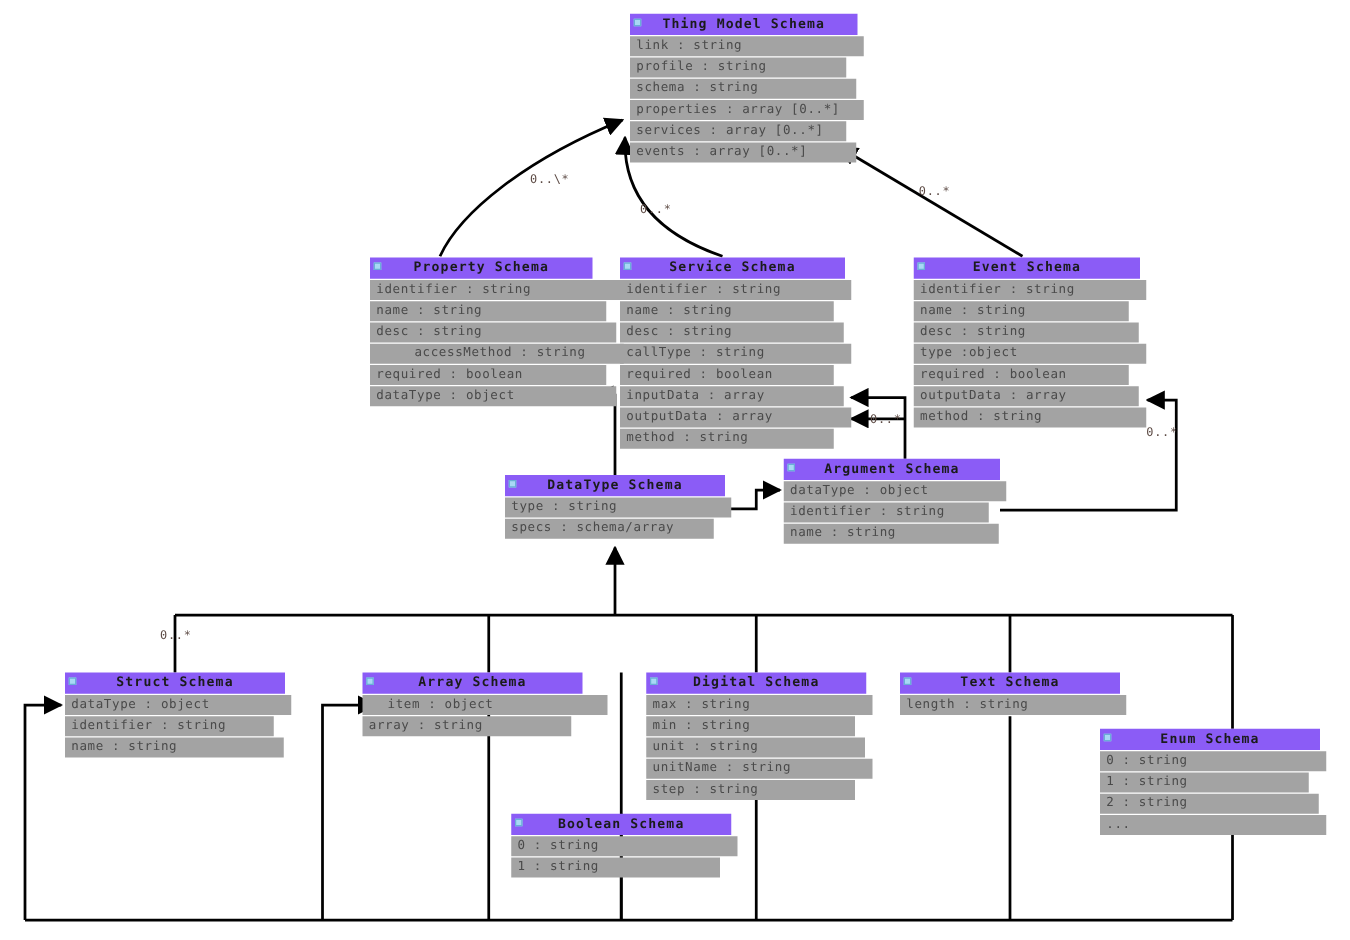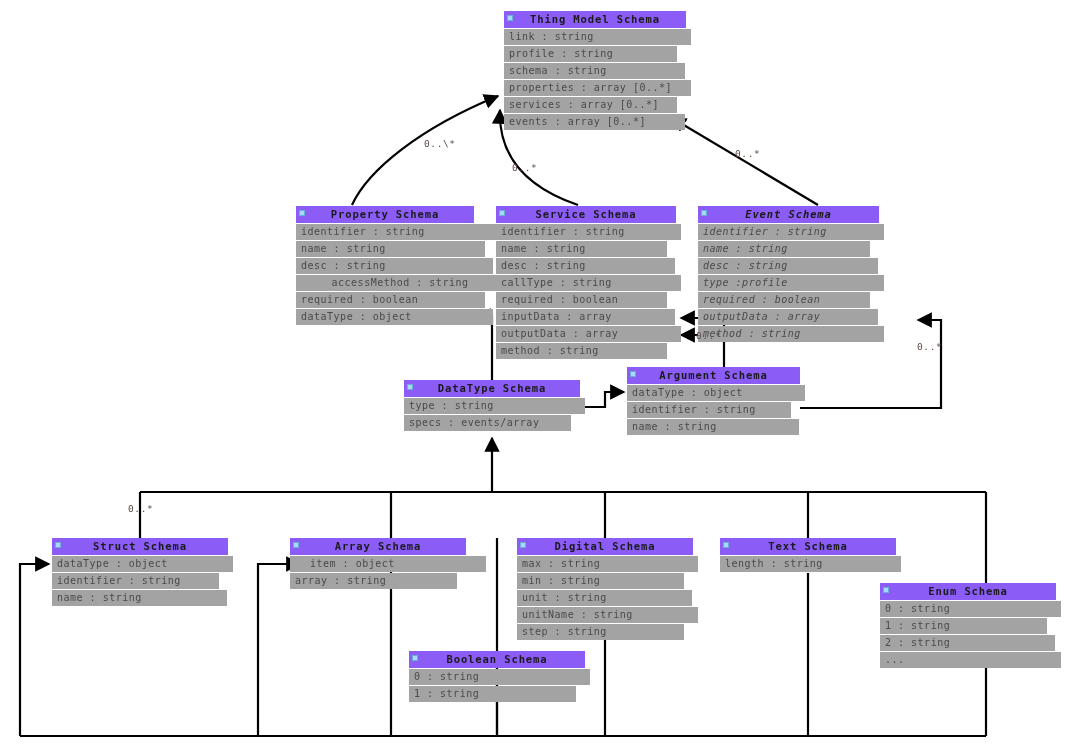--- a/index.html
+++ b/index.html
@@ -146,34 +146,34 @@
         <div class="uml-title"><span class="minibox"></span>Service Schema</div>
         <div class="uml-attr" style="width: 180px;">identifier : string</div>
         <div class="uml-attr" style="width: 166px;">name : string</div>
         <div class="uml-attr" style="width: 174px;">desc : string</div>
         <div class="uml-attr" style="width: 180px;">callType : string</div>
         <div class="uml-attr" style="width: 166px;">required : boolean</div>
         <div class="uml-attr" style="width: 174px;">inputData : array</div>
         <div class="uml-attr" style="width: 180px;">outputData : array</div>
         <div class="uml-attr" style="width: 166px;">method : string</div>
       </div>
-      <div class="uml-class" style="left: 698px; top: 206px; width: 181px; font-style: italic;">
+      <div class="uml-class" style="left: 731px; top: 206px; width: 181px;">
         <div class="uml-title"><span class="minibox"></span>Event Schema</div>
         <div class="uml-attr" style="width: 181px;">identifier : string</div>
         <div class="uml-attr" style="width: 167px;">name : string</div>
         <div class="uml-attr" style="width: 175px;">desc : string</div>
-        <div class="uml-attr" style="width: 181px;">type :profile</div>
+        <div class="uml-attr" style="width: 181px;">type :object</div>
         <div class="uml-attr" style="width: 167px;">required : boolean</div>
         <div class="uml-attr" style="width: 175px;">outputData :   array</div>
         <div class="uml-attr" style="width: 181px;">method : string</div>
       </div>
       <div class="uml-class" style="left: 404px; top: 380px; width: 176px;">
         <div class="uml-title"><span class="minibox"></span>DataType Schema</div>
         <div class="uml-attr" style="width: 176px;">type : string</div>
-        <div class="uml-attr" style="width: 162px;">specs : events/array</div>
+        <div class="uml-attr" style="width: 162px;">specs : schema/array</div>
       </div>
       <div class="uml-class" style="left: 627px; top: 367px; width: 173px;">
         <div class="uml-title"><span class="minibox"></span>Argument Schema</div>
         <div class="uml-attr" style="width: 173px;">dataType : object</div>
         <div class="uml-attr" style="width: 159px;">identifier : string</div>
         <div class="uml-attr" style="width: 167px;">name : string</div>
       </div>
       <div class="uml-class" style="left: 52px; top: 538px; width: 176px;">
         <div class="uml-title"><span class="minibox"></span>Struct Schema</div>
         <div class="uml-attr" style="width: 176px;">dataType : object</div>

